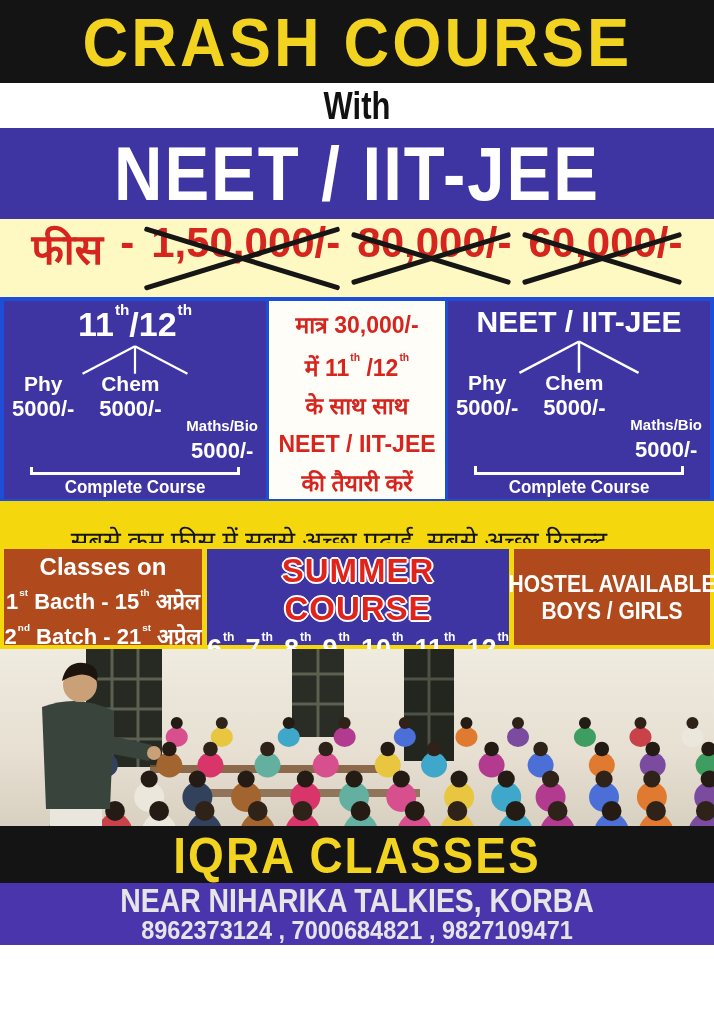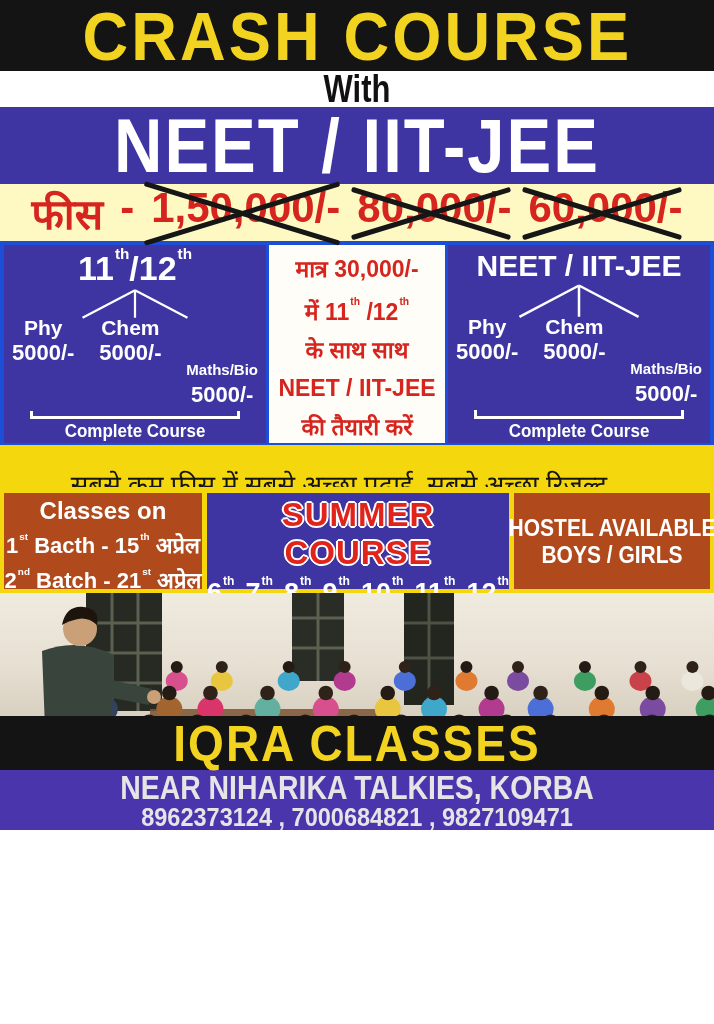--- a/index.html
+++ b/index.html
@@ -1,18 +1,18 @@
 <!DOCTYPE html>
 <html><head>
 <meta charset="utf-8">
 <style>
   * { margin:0; padding:0; box-sizing:border-box; }
   html,body { width:714px; height:1024px; overflow:hidden; background:#fff;
     font-family:"Liberation Sans", sans-serif; }
-  .poster { width:714px; height:830px; display:flex; flex-direction:column; }
+  .poster { width:714px; height:1024px; display:flex; flex-direction:column; }
 
   sup { font-size:0.45em; position:relative; top:-0.55em; margin-left:1px; font-weight:inherit; }
 
   
   .s1 { height:83px; background:#141414; display:flex; align-items:center; justify-content:center; }
   .s1 .t { color:#f2d320; font-size:62px; font-weight:900; letter-spacing:3px;
            transform:scale(1.02,1.12); white-space:nowrap; }
 
   
   .s2 { height:79px; background:#f2e5ba; display:flex; align-items:center; justify-content:center; }

